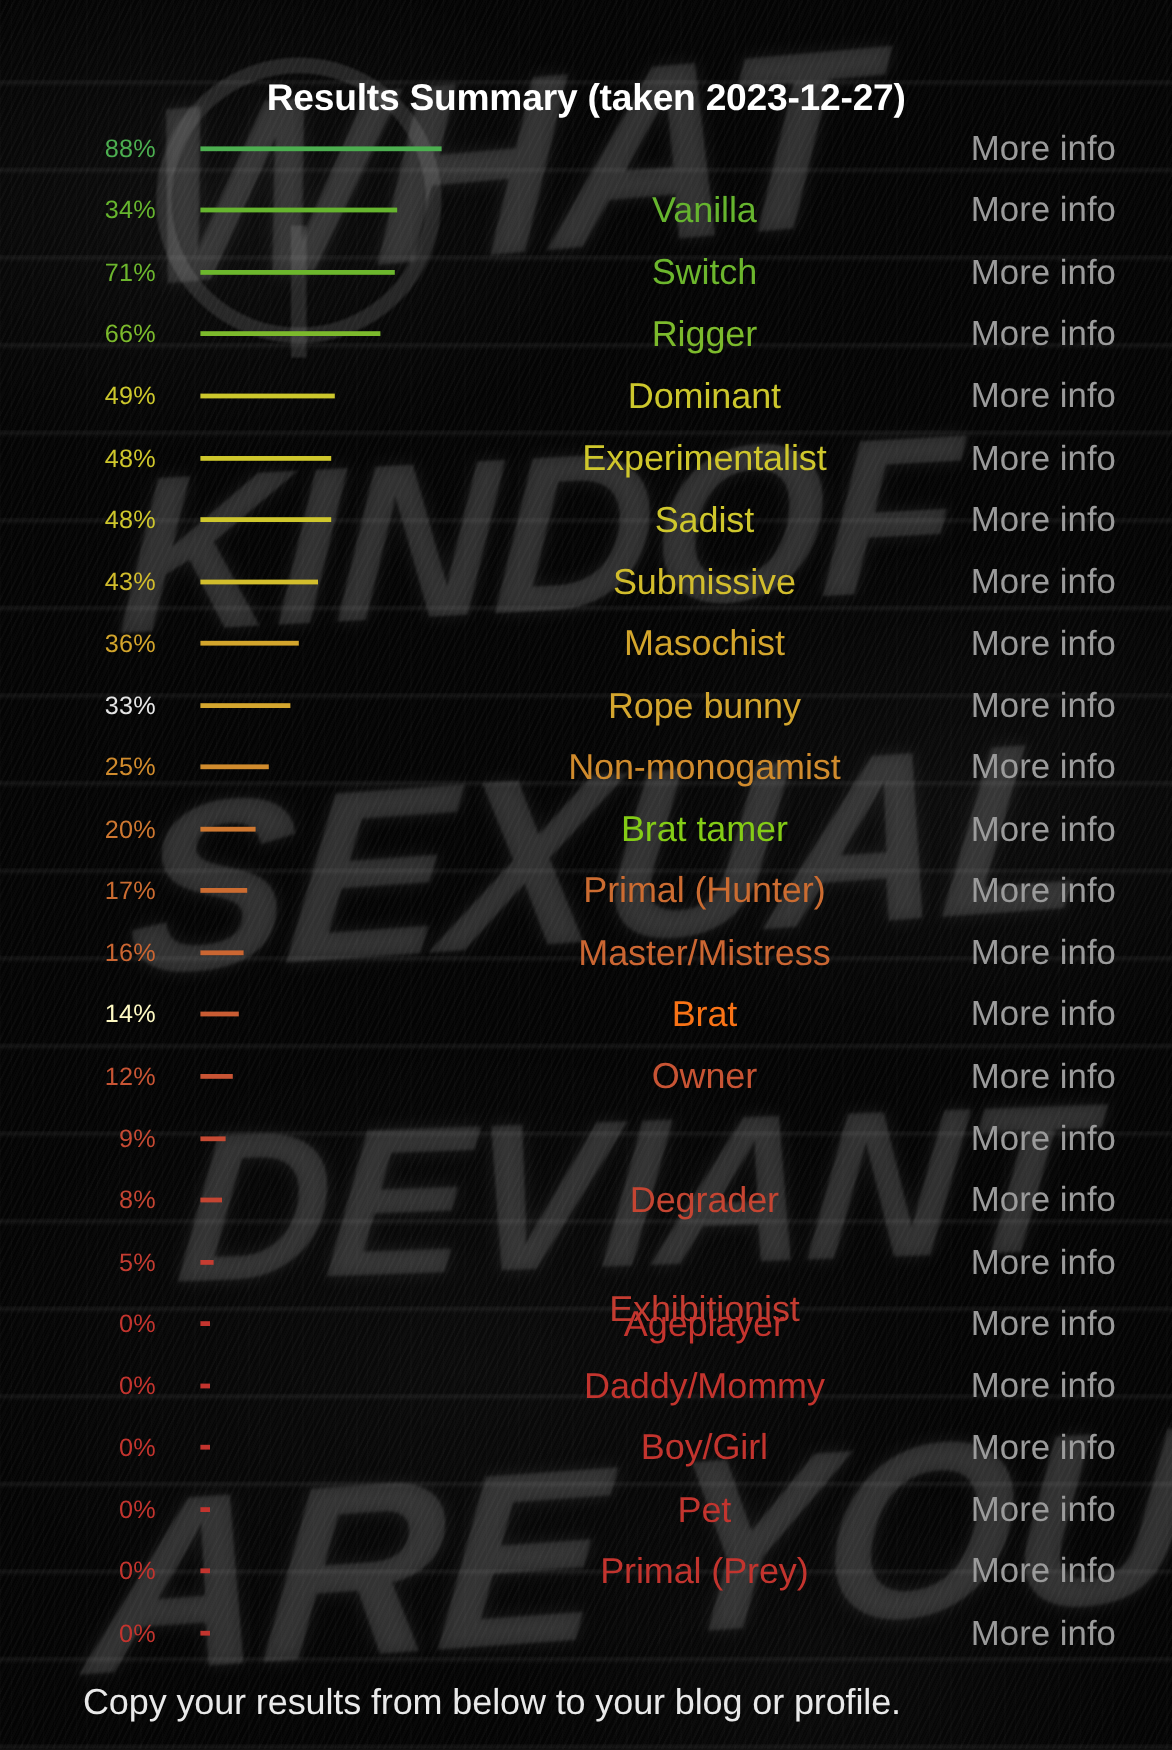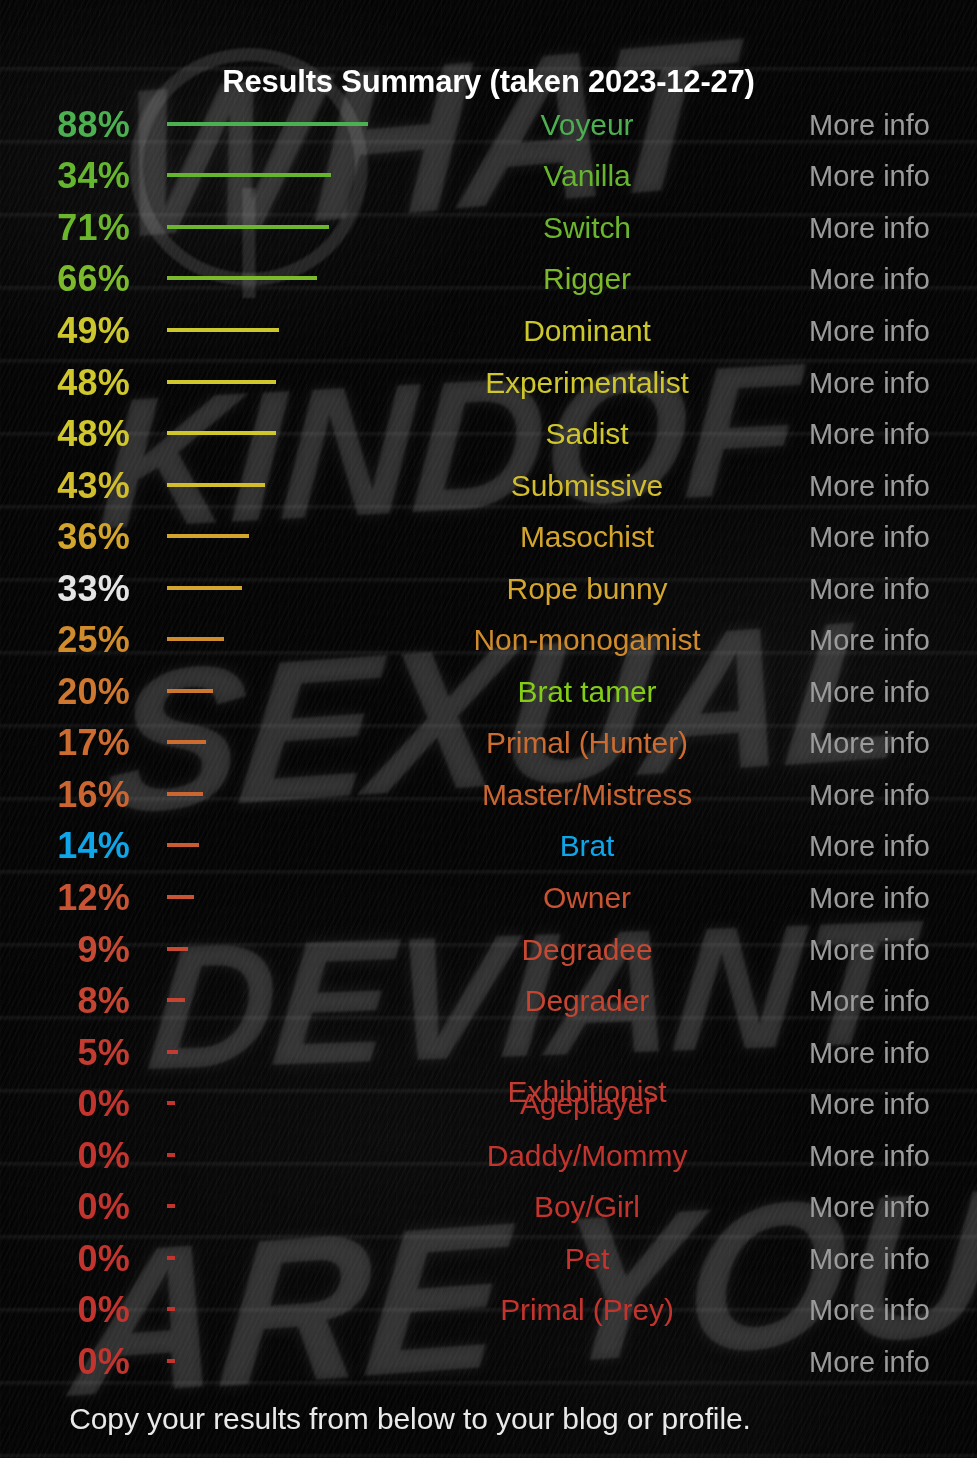--- a/index.html
+++ b/index.html
@@ -124,23 +124,22 @@
     width: 977px;
   }
 
   .pct {
     position: absolute;
     left: 0;
     width: 130px;
     top: 50%;
     transform: translateY(-50%);
     text-align: right;
-    font-size: 36px;
+    font-size: 21px;
     letter-spacing: 0.2px;
-    font-weight: bold;
   }
 
   .bar-cell {
     position: absolute;
     left: 167px;
     top: 50%;
     transform: translateY(-50%);
     width: 240px;
     height: 6px;
   }
@@ -202,21 +201,20 @@
   <div id="content">
 
     <div id="title">Results Summary (taken 2023-12-27)</div>
 
     <div id="rows">
         <div class="row">
           <div class="pct" style="color: rgb(76, 175, 80);">88%</div>
           <div class="bar-cell">
             <div class="bar" style="background: rgb(76, 175, 80); width: 201px;"></div>
           </div>
-          <div class="label" style="color: rgb(76, 175, 80);">Voyeur</div>
           <div class="more">More info</div>
         </div>
         <div class="row">
           <div class="pct" style="color: rgb(102, 181, 46);">34%</div>
           <div class="bar-cell">
             <div class="bar" style="background: rgb(102, 181, 46); width: 164px;"></div>
           </div>
           <div class="label" style="color: rgb(102, 181, 46);">Vanilla</div>
           <div class="more">More info</div>
         </div>
@@ -310,41 +308,40 @@
         </div>
         <div class="row">
           <div class="pct" style="color: rgb(203, 102, 50);">16%</div>
           <div class="bar-cell">
             <div class="bar" style="background: rgb(203, 102, 50); width: 36px;"></div>
           </div>
           <div class="label" style="color: rgb(203, 102, 50);">Master/Mistress</div>
           <div class="more">More info</div>
         </div>
         <div class="row">
-          <div class="pct" style="color: #0ea5e9;">14%</div>
+          <div class="pct" style="color: #fef9c3;">14%</div>
           <div class="bar-cell">
             <div class="bar" style="background: rgb(201, 92, 51); width: 32px;"></div>
           </div>
-          <div class="label" style="color: #0ea5e9;">Brat</div>
+          <div class="label" style="color: #f97316;">Brat</div>
           <div class="more">More info</div>
         </div>
         <div class="row">
           <div class="pct" style="color: rgb(200, 84, 52);">12%</div>
           <div class="bar-cell">
             <div class="bar" style="background: rgb(200, 84, 52); width: 27px;"></div>
           </div>
           <div class="label" style="color: rgb(200, 84, 52);">Owner</div>
           <div class="more">More info</div>
         </div>
         <div class="row">
           <div class="pct" style="color: rgb(198, 74, 51);">9%</div>
           <div class="bar-cell">
             <div class="bar" style="background: rgb(198, 74, 51); width: 21px;"></div>
           </div>
-          <div class="label" style="color: rgb(198, 74, 51);">Degradee</div>
           <div class="more">More info</div>
         </div>
         <div class="row">
           <div class="pct" style="color: rgb(197, 69, 50);">8%</div>
           <div class="bar-cell">
             <div class="bar" style="background: rgb(197, 69, 50); width: 18px;"></div>
           </div>
           <div class="label" style="color: rgb(197, 69, 50);">Degrader</div>
           <div class="more">More info</div>
         </div>

